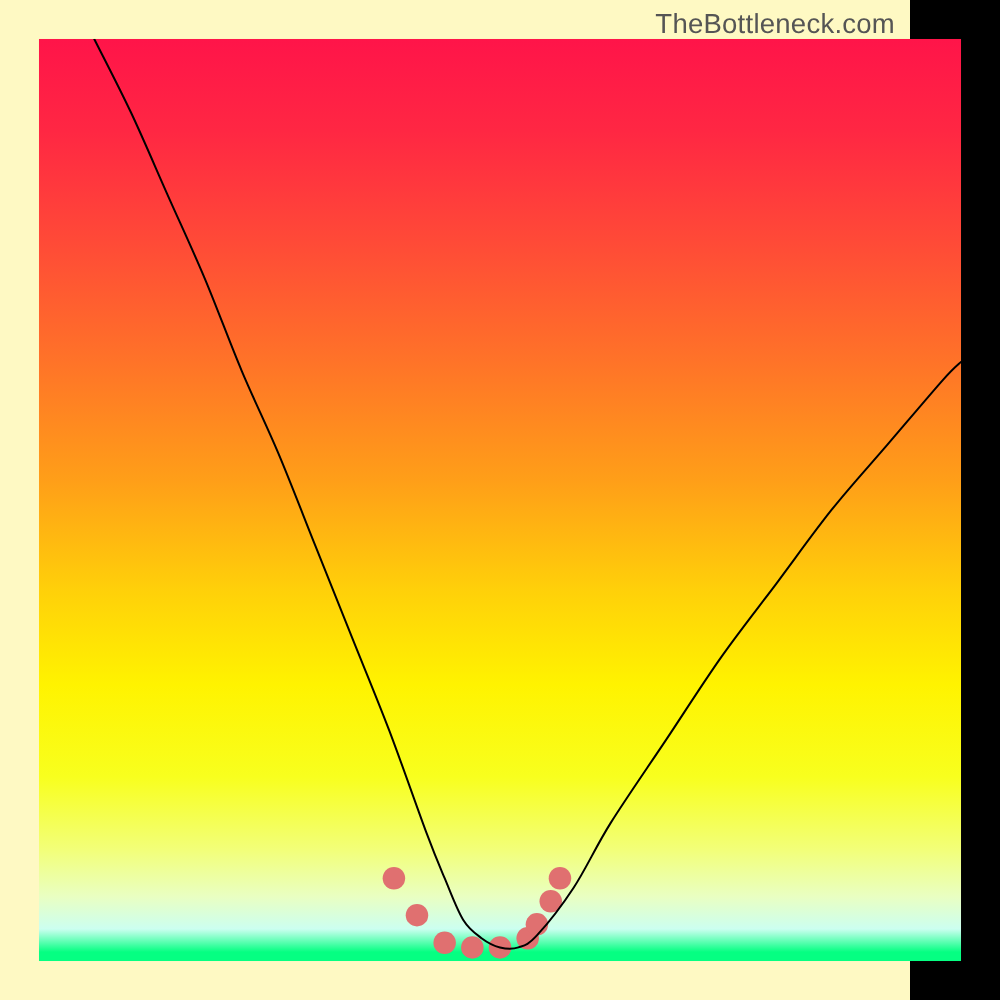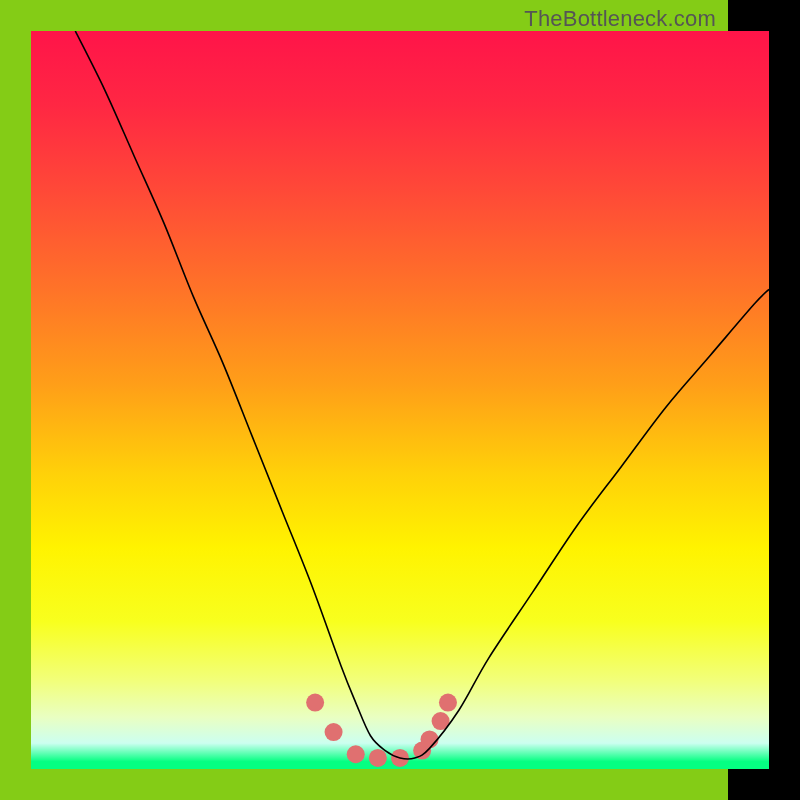--- a/index.html
+++ b/index.html
@@ -10,21 +10,21 @@
     overflow: hidden;
     background: #000;
     font-family: Arial, Helvetica, sans-serif;
   }
   .frame {
     position: absolute;
     left: 0;
     top: 0;
     width: 728px;
     height: 800px;
-    background: #84cc16;
+    background: #fef9c3;
   }
   .plot-area {
     position: absolute;
     left: 31px;
     top: 31px;
     width: 738px;
     height: 738px;
     overflow: hidden;
   }
   .plot-bg {

